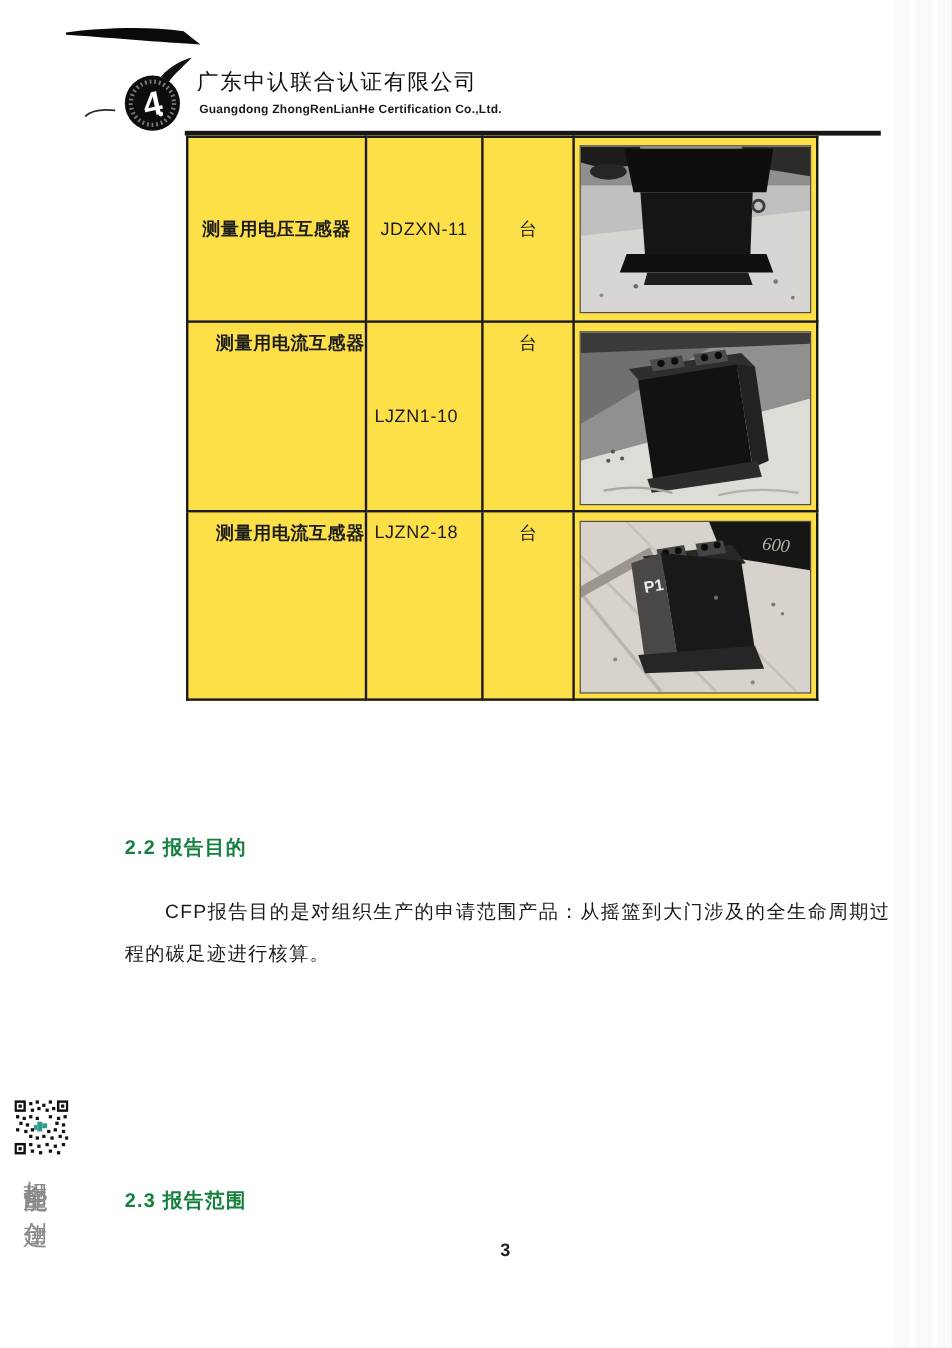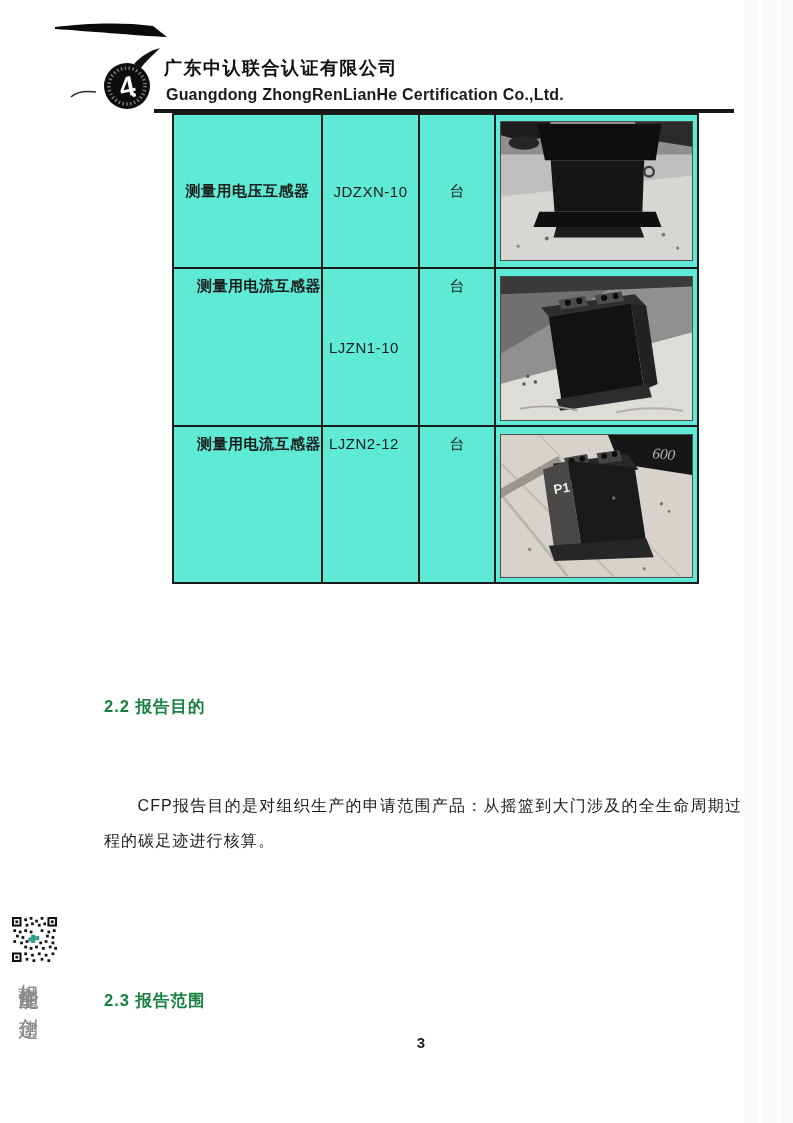--- a/index.html
+++ b/index.html
@@ -11,33 +11,33 @@
   }
 
   
   .artifact-top { position:absolute; left:55px; top:20px; width:118px; height:22px; }
   .artifact-logo-left { position:absolute; left:70px; top:87px; width:28px; height:14px; }
   .scan-band { position:absolute; top:0; height:100%; width:14px; background:#000; opacity:0.018; }
 
   
   .logo-svg { position:absolute; left:96px; top:48px; width:66px; height:68px; }
   .company-cn {
-    position:absolute; left:164px; top:56px; font-size:18px; font-weight:bold;
+    position:absolute; left:164px; top:56px; font-size:18px; font-weight:normal;
     letter-spacing:1.5px; color:#0e0e0e;
   }
   .company-en {
-    position:absolute; left:166px; top:86px; font-size:16px; font-weight:600;
+    position:absolute; left:166px; top:86px; font-size:10px; font-weight:600;
     letter-spacing:0.2px; color:#1a1a1a;
   }
 
   
   .tbl-topline { position:absolute; left:154px; top:109px; width:580px; height:4px; background:#171717; }
   table.products {
-    position:absolute; left:172px; top:113px; border-collapse:collapse;
-    table-layout:fixed; background:#5eead4;
+    position:absolute; left:155px; top:113px; border-collapse:collapse;
+    table-layout:fixed; background:#fde047;
   }
   table.products td { border:2px solid #1b1b1b; font-size:15px; overflow:hidden; }
   td.cname  { font-weight:bold; letter-spacing:0.5px; }
   td.cmodel { letter-spacing:0.5px; }
   tr.r1 td { vertical-align:middle; text-align:center; }
   tr.r2 td, tr.r3 td { vertical-align:top; padding-top:8px; }
   tr.r2 td.cname, tr.r3 td.cname { text-align:right; padding-left:8px; }
   tr.r2 td.cmodel { vertical-align:middle; text-align:left; padding-left:6px; padding-top:0; }
   tr.r3 td.cmodel { text-align:left; padding-left:6px; }
   td.cunit { text-align:center; }
@@ -45,21 +45,21 @@
   .photo { width:100%; height:100%; position:relative; outline:1px solid #4d4d4d; background:#c8c8c8; }
   .photo svg { display:block; width:100%; height:100%; }
 
   
   .sect-head {
     position:absolute; left:104px; font-size:16.5px; font-weight:bold;
     letter-spacing:1px; color:#15803d;
   }
   .para {
     position:absolute; left:104px; width:638px; font-size:16px; line-height:34.5px;
-    letter-spacing:1.1px; text-align:justify; text-indent:2.1em; color:#1b1b1b;margin-top:45px;
+    letter-spacing:1.1px; text-align:justify; text-indent:2.1em; color:#1b1b1b;
   }
   #h22 { top:696px; }
   #p1  { top:744px; }
   #p2  { top:812px; }
   #p3  { top:921px; }
   #h23 { top:990px; }
 
   
   .pageno {
     position:absolute; left:410px; top:1034px; width:22px; text-align:center;
@@ -101,21 +101,21 @@
   <table class="products">
     <colgroup>
         <col style="width:149px">
         <col style="width:97px">
         <col style="width:76px">
         <col style="width:203px">
       </colgroup>
     <tbody>
         <tr class="r1" style="height:154px">
       <td class="cname">测量用电压互感器</td>
-      <td class="cmodel">JDZXN-10</td>
+      <td class="cmodel">JDZXN-11</td>
       <td class="cunit">台</td>
       <td class="cphoto">
         <div class="photo">
           <svg viewBox="0 0 200 145" preserveAspectRatio="none">
             <rect width="200" height="145" fill="#bfbfbf"></rect>
             <rect width="200" height="34" fill="#8f8f8f"></rect>
             <polygon points="0,0 52,0 48,16 22,20 0,14" fill="#1c1c1c"></polygon>
             <ellipse cx="24" cy="22" rx="16" ry="7" fill="#262626"></ellipse>
             <polygon points="140,0 200,0 200,26 150,18" fill="#2b2b2b"></polygon>
             <polygon points="0,78 200,56 200,145 0,145" fill="#d8d6d2"></polygon>
@@ -158,21 +158,21 @@
                 <circle cx="36" cy="110" r="1.8" fill="#555"></circle>
             <circle cx="24" cy="112" r="1.8" fill="#555"></circle>
             <path d="M20,138 q30,-6 60,2" stroke="#a9a69f" stroke-width="2" fill="none"></path>
             <path d="M120,142 q34,-8 70,-2" stroke="#b3b0a8" stroke-width="2" fill="none"></path>
           </svg>
         </div>
       </td>
     </tr>
     <tr class="r3" style="height:151px">
       <td class="cname">测量用电流互感器</td>
-      <td class="cmodel">LJZN2-12</td>
+      <td class="cmodel">LJZN2-18</td>
       <td class="cunit">台</td>
       <td class="cphoto">
         <div class="photo">
           <svg viewBox="0 0 200 148" preserveAspectRatio="none">
             <rect width="200" height="148" fill="#d7d3cc"></rect>
             <path d="M0,62 L70,148" stroke="#bab6ae" stroke-width="3" fill="none"></path>
             <path d="M0,30 L118,148" stroke="#c1bdb5" stroke-width="2.5" fill="none"></path>
             <path d="M40,0 L188,148" stroke="#c6c2ba" stroke-width="2" fill="none"></path>
             <polygon points="0,56 60,22 64,30 0,66" fill="#9a968e"></polygon>
             <polygon points="112,0 200,0 200,42 124,30" fill="#161616"></polygon>

